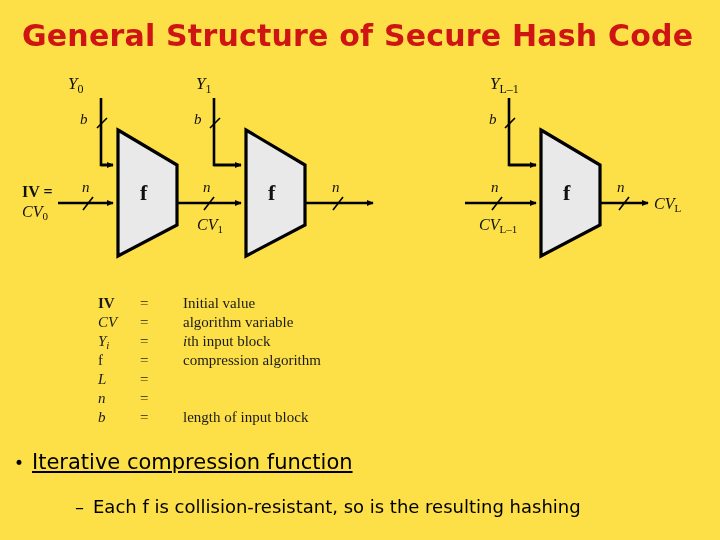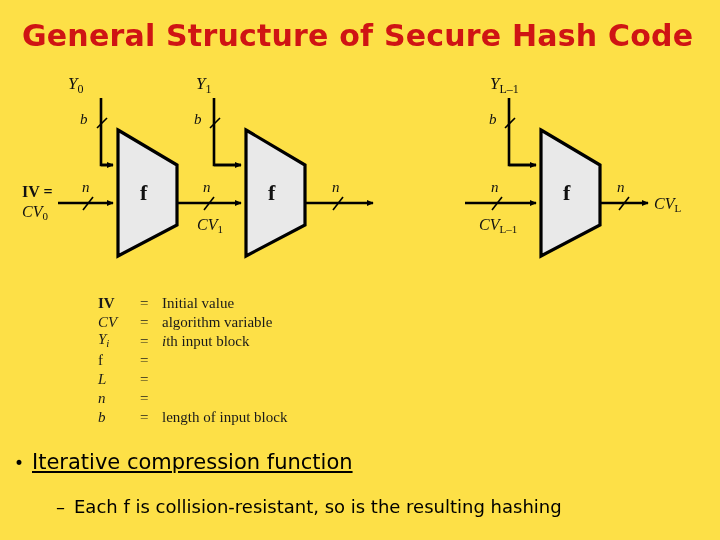--- a/index.html
+++ b/index.html
@@ -41,37 +41,38 @@
 
   
   #legend {
     position: absolute;
     left: 98px;
     top: 294px;
     width: 300px;
   }
   .legend-row {
     display: flex;
-    align-items: center;
+    align-items: flex-start;
     height: 19px;
     line-height: 19px;
     font-size: 15px;
     color: #1a1a1a;
   }
   .legend-sym {
     width: 42px;
     text-align: left;
     white-space: nowrap;
   }
   .legend-eq {
     width: 22px;
     text-align: left;
   }
   .legend-desc {
     white-space: nowrap;
+    margin-left: 21px;
   }
   .it { font-style: italic; }
   .up { font-style: normal; }
   .sub {
     font-size: 0.72em;
     vertical-align: -0.28em;
   }
 
   
   #bullets {
@@ -91,21 +92,21 @@
     text-decoration: underline;
   }
   .bullet1 .b-mark {
     display: inline-block;
     width: 18px;
     font-size: 17px;
     vertical-align: middle;
   }
   .bullet2 {
     position: relative;
-    margin-left: 56px;
+    margin-left: 75px;
     margin-top: 18px;
     font-size: 18px;
     line-height: 24px;
     white-space: nowrap;
   }
   .bullet2 .b-mark {
     display: inline-block;
     width: 18px;
     font-size: 18px;
   }
@@ -208,20 +209,21 @@
 
     <div class="legend-row">
       <span class="legend-sym it"><span>Y</span><span class="sub it">i</span></span>
       <span class="legend-eq">=</span>
       <span class="legend-desc"><span class="it">i</span><span>th input block</span></span>
     </div>
 
     <div class="legend-row">
       <span class="legend-sym up">f</span>
       <span class="legend-eq">=</span>
+      <span class="legend-desc">compression algorithm</span>
     </div>
 
     <div class="legend-row">
       <span class="legend-sym it">L</span>
       <span class="legend-eq">=</span>
     </div>
 
     <div class="legend-row">
       <span class="legend-sym it">n</span>
       <span class="legend-eq">=</span>

